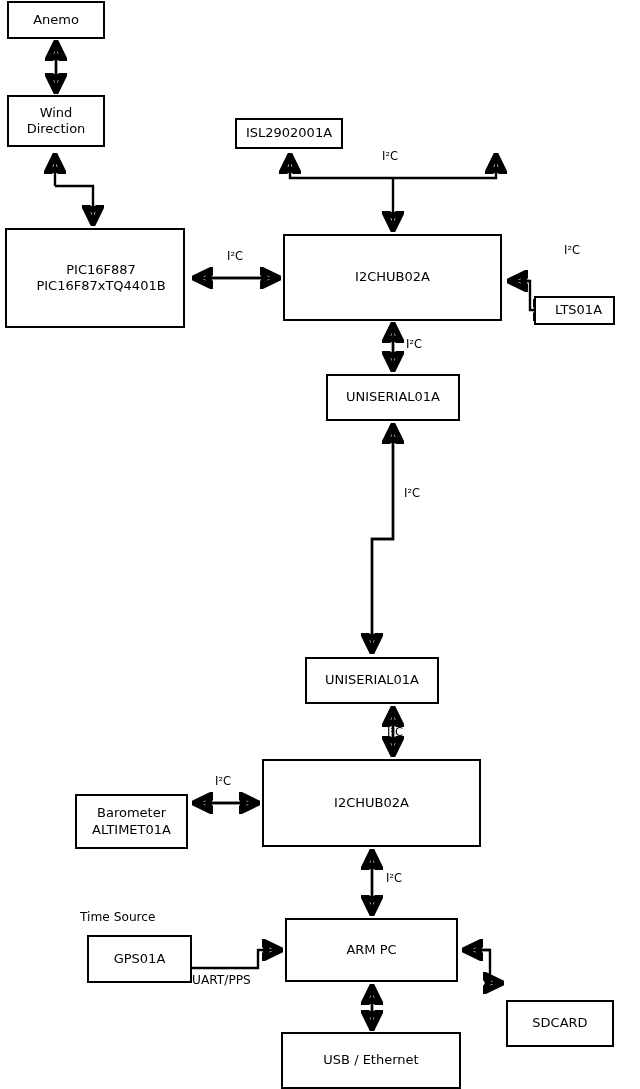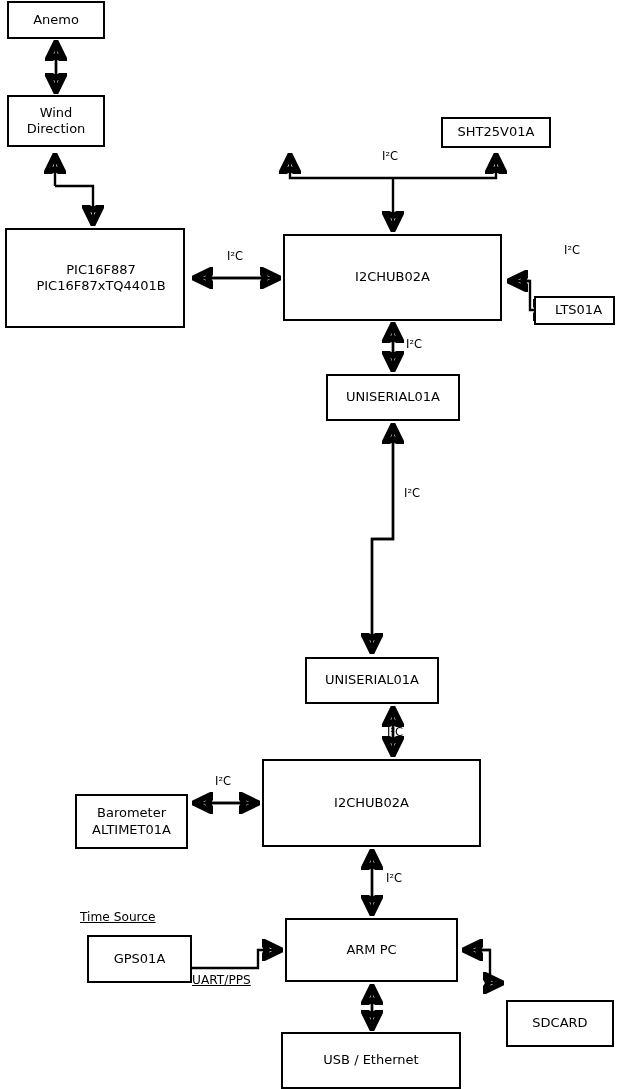--- a/index.html
+++ b/index.html
@@ -5,21 +5,21 @@
   html,body{margin:0;padding:0;background:#ffffff;}
   body{width:640px;height:1089px;position:relative;overflow:hidden;
        font-family:"DejaVu Sans","Liberation Sans",sans-serif;color:#000;}
   #canvas{position:absolute;left:0;top:0;width:530px;height:1089px;}
   .node{position:absolute;border:2px solid #000;background:#fff;
         display:flex;align-items:center;justify-content:center;
         text-align:center;line-height:1.25;box-sizing:border-box;}
   .node span{display:block;white-space:pre-line;}
   .lbl{position:absolute;font-size:11.5px;line-height:1.2;white-space:nowrap;}
   .fs13{font-size:13px;}
-  .fs12{font-size:12.2px;text-decoration:underline;}
+  .fs12{font-size:12.2px;}
   svg.edges{position:absolute;left:0;top:0;width:640px;height:1089px;
             pointer-events:none;}
   svg.edges line, svg.edges polyline, svg.edges path{
       stroke:#000;stroke-width:2.4;fill:none;}
 </style>
 </head>
 <body>
 
 <div id="canvas">
 
@@ -77,24 +77,24 @@
   <div class="node fs13" style="left:7px;top:95px;width:98px;height:52px;">
     <span>Wind
 Direction</span>
   </div>
 
   <div class="node fs13" style="left:5px;top:228px;width:180px;height:100px;padding-left:12px;">
     <span>PIC16F887
 PIC16F87xTQ4401B</span>
   </div>
 
+  <div class="node fs13" style="left:235px;top:118px;width:108px;height:31px;">
+    <span>ISL2902001A</span>
+  </div>
 
-  <div class="node fs13" style="left:441px;top:117px;width:110px;height:31px;">
-    <span>SHT25V01A</span>
-  </div>
 
   <div class="node fs13" style="left:283px;top:234px;width:219px;height:87px;">
     <span>I2CHUB02A</span>
   </div>
 
   <div class="node fs13" style="left:534px;top:296px;width:81px;height:29px;padding-left:8px;">
     <span>LTS01A</span>
   </div>
 
   <div class="node fs13" style="left:326px;top:374px;width:134px;height:47px;">

